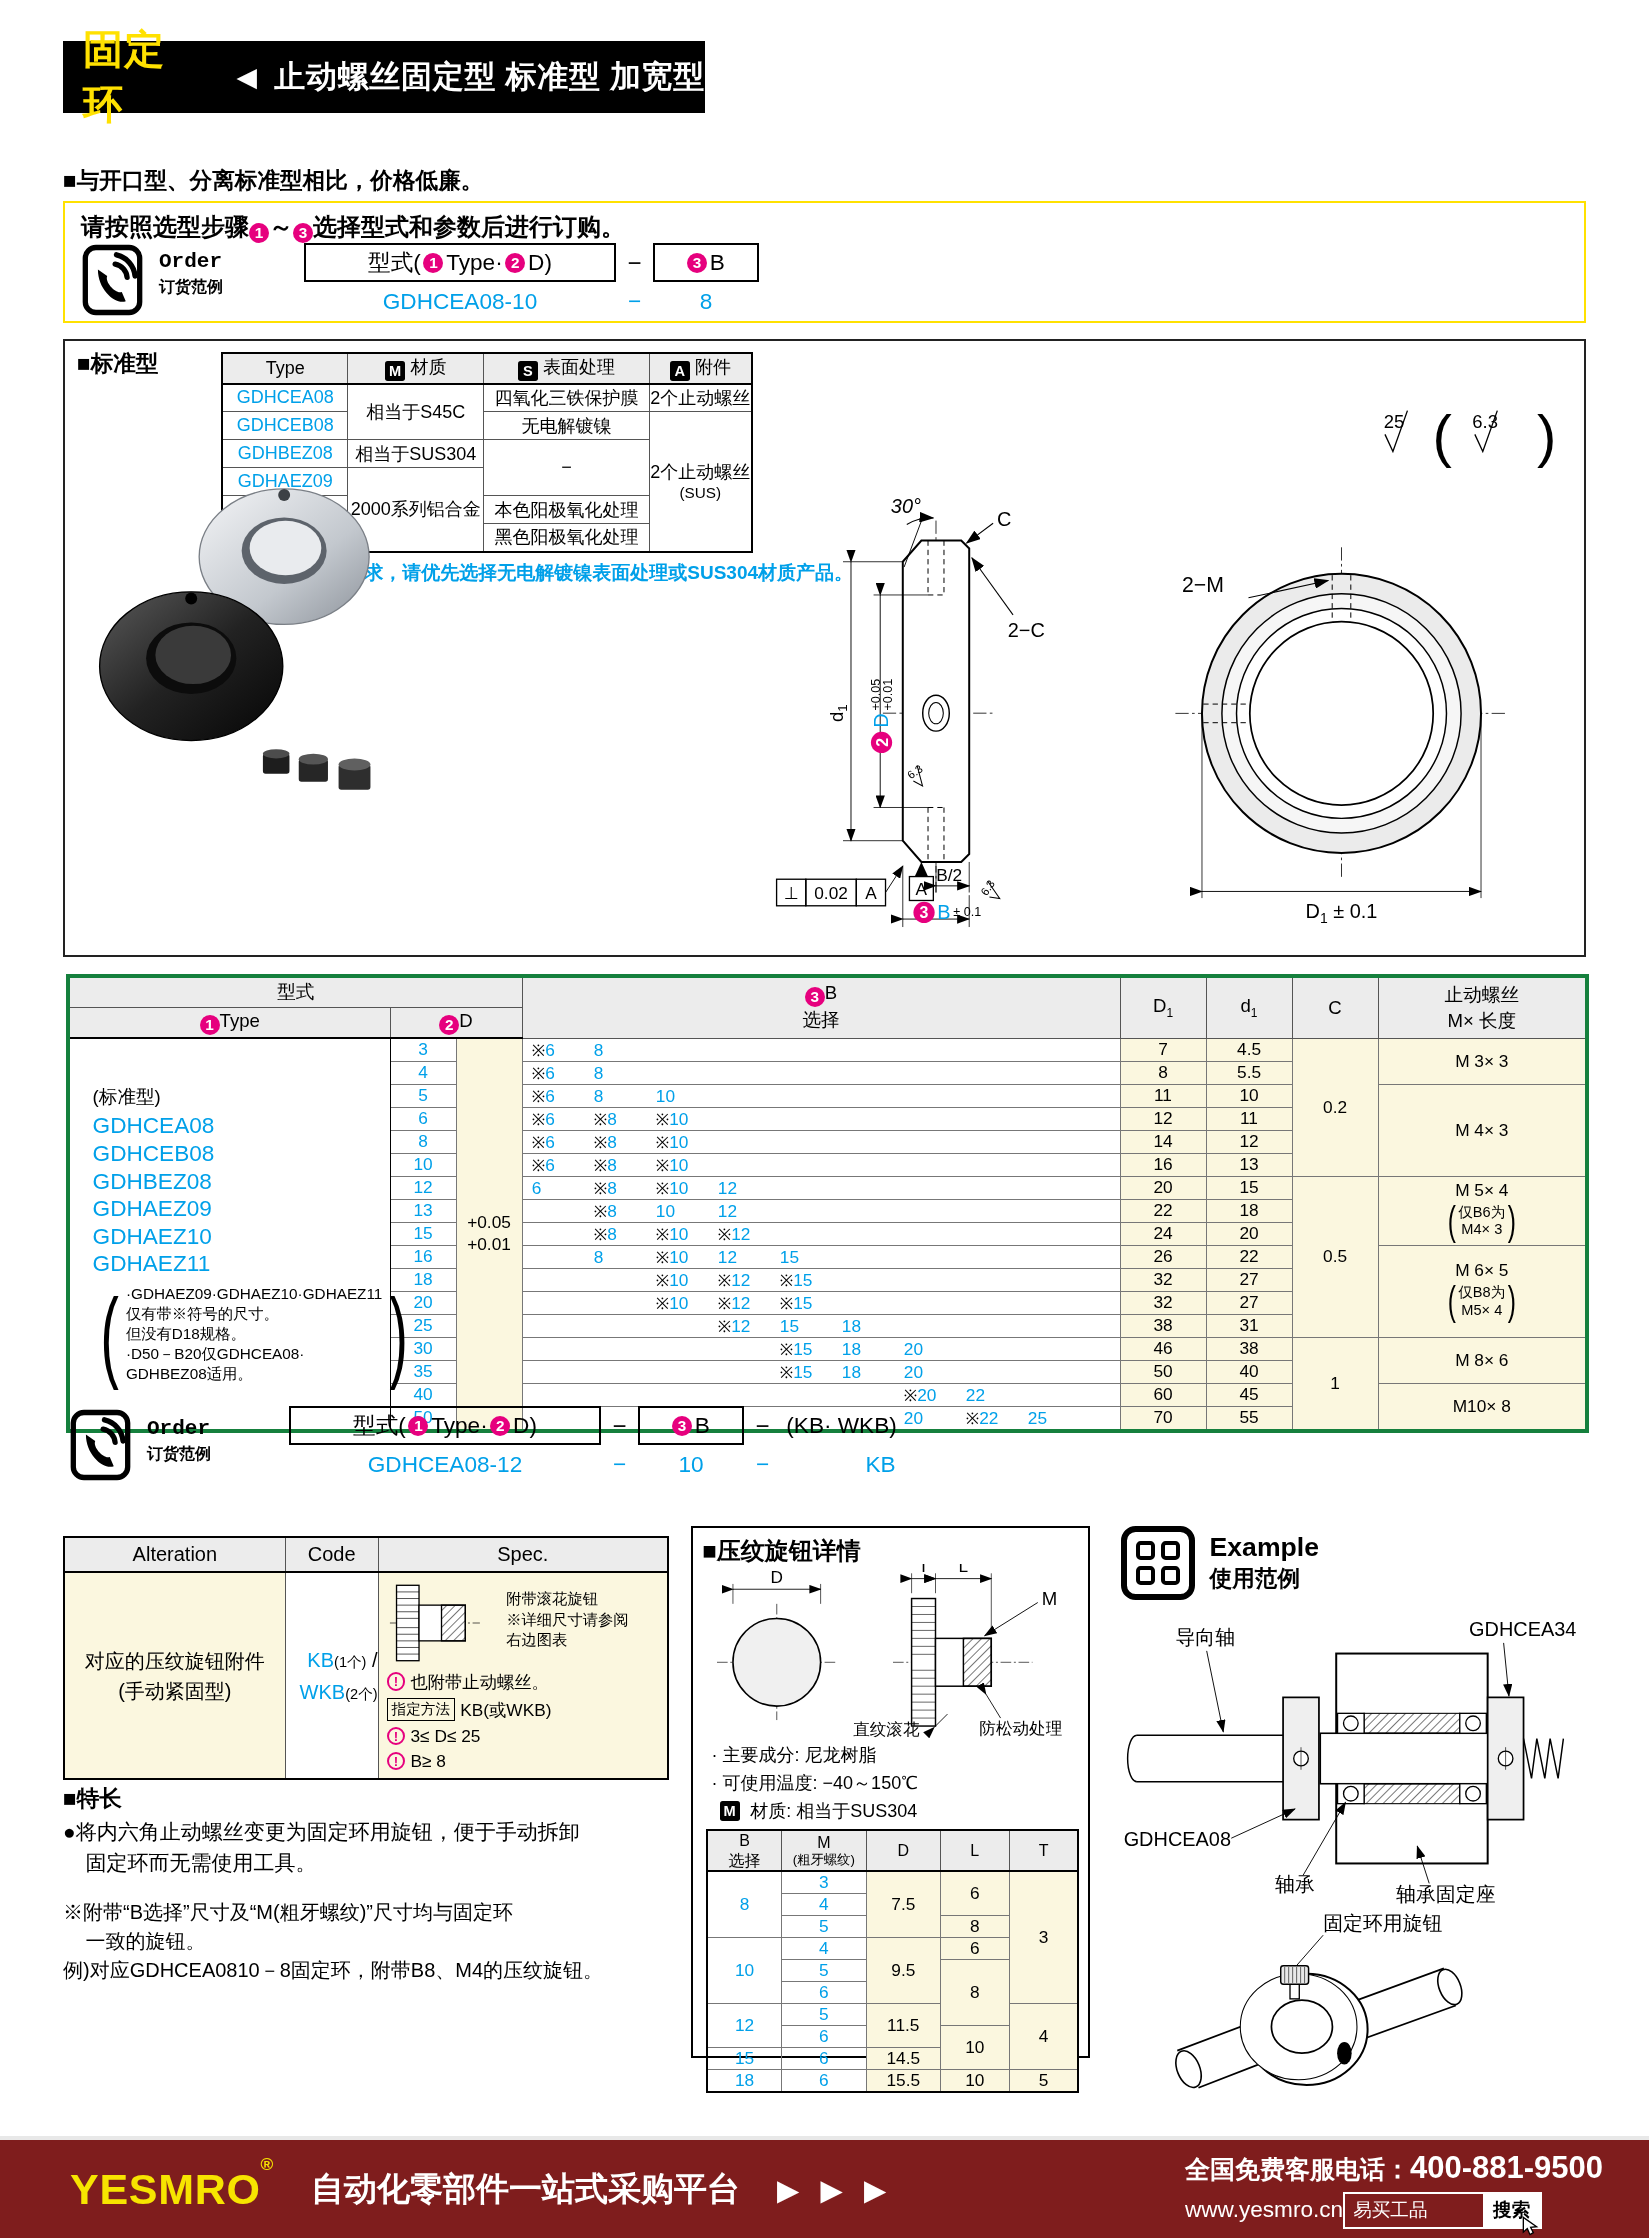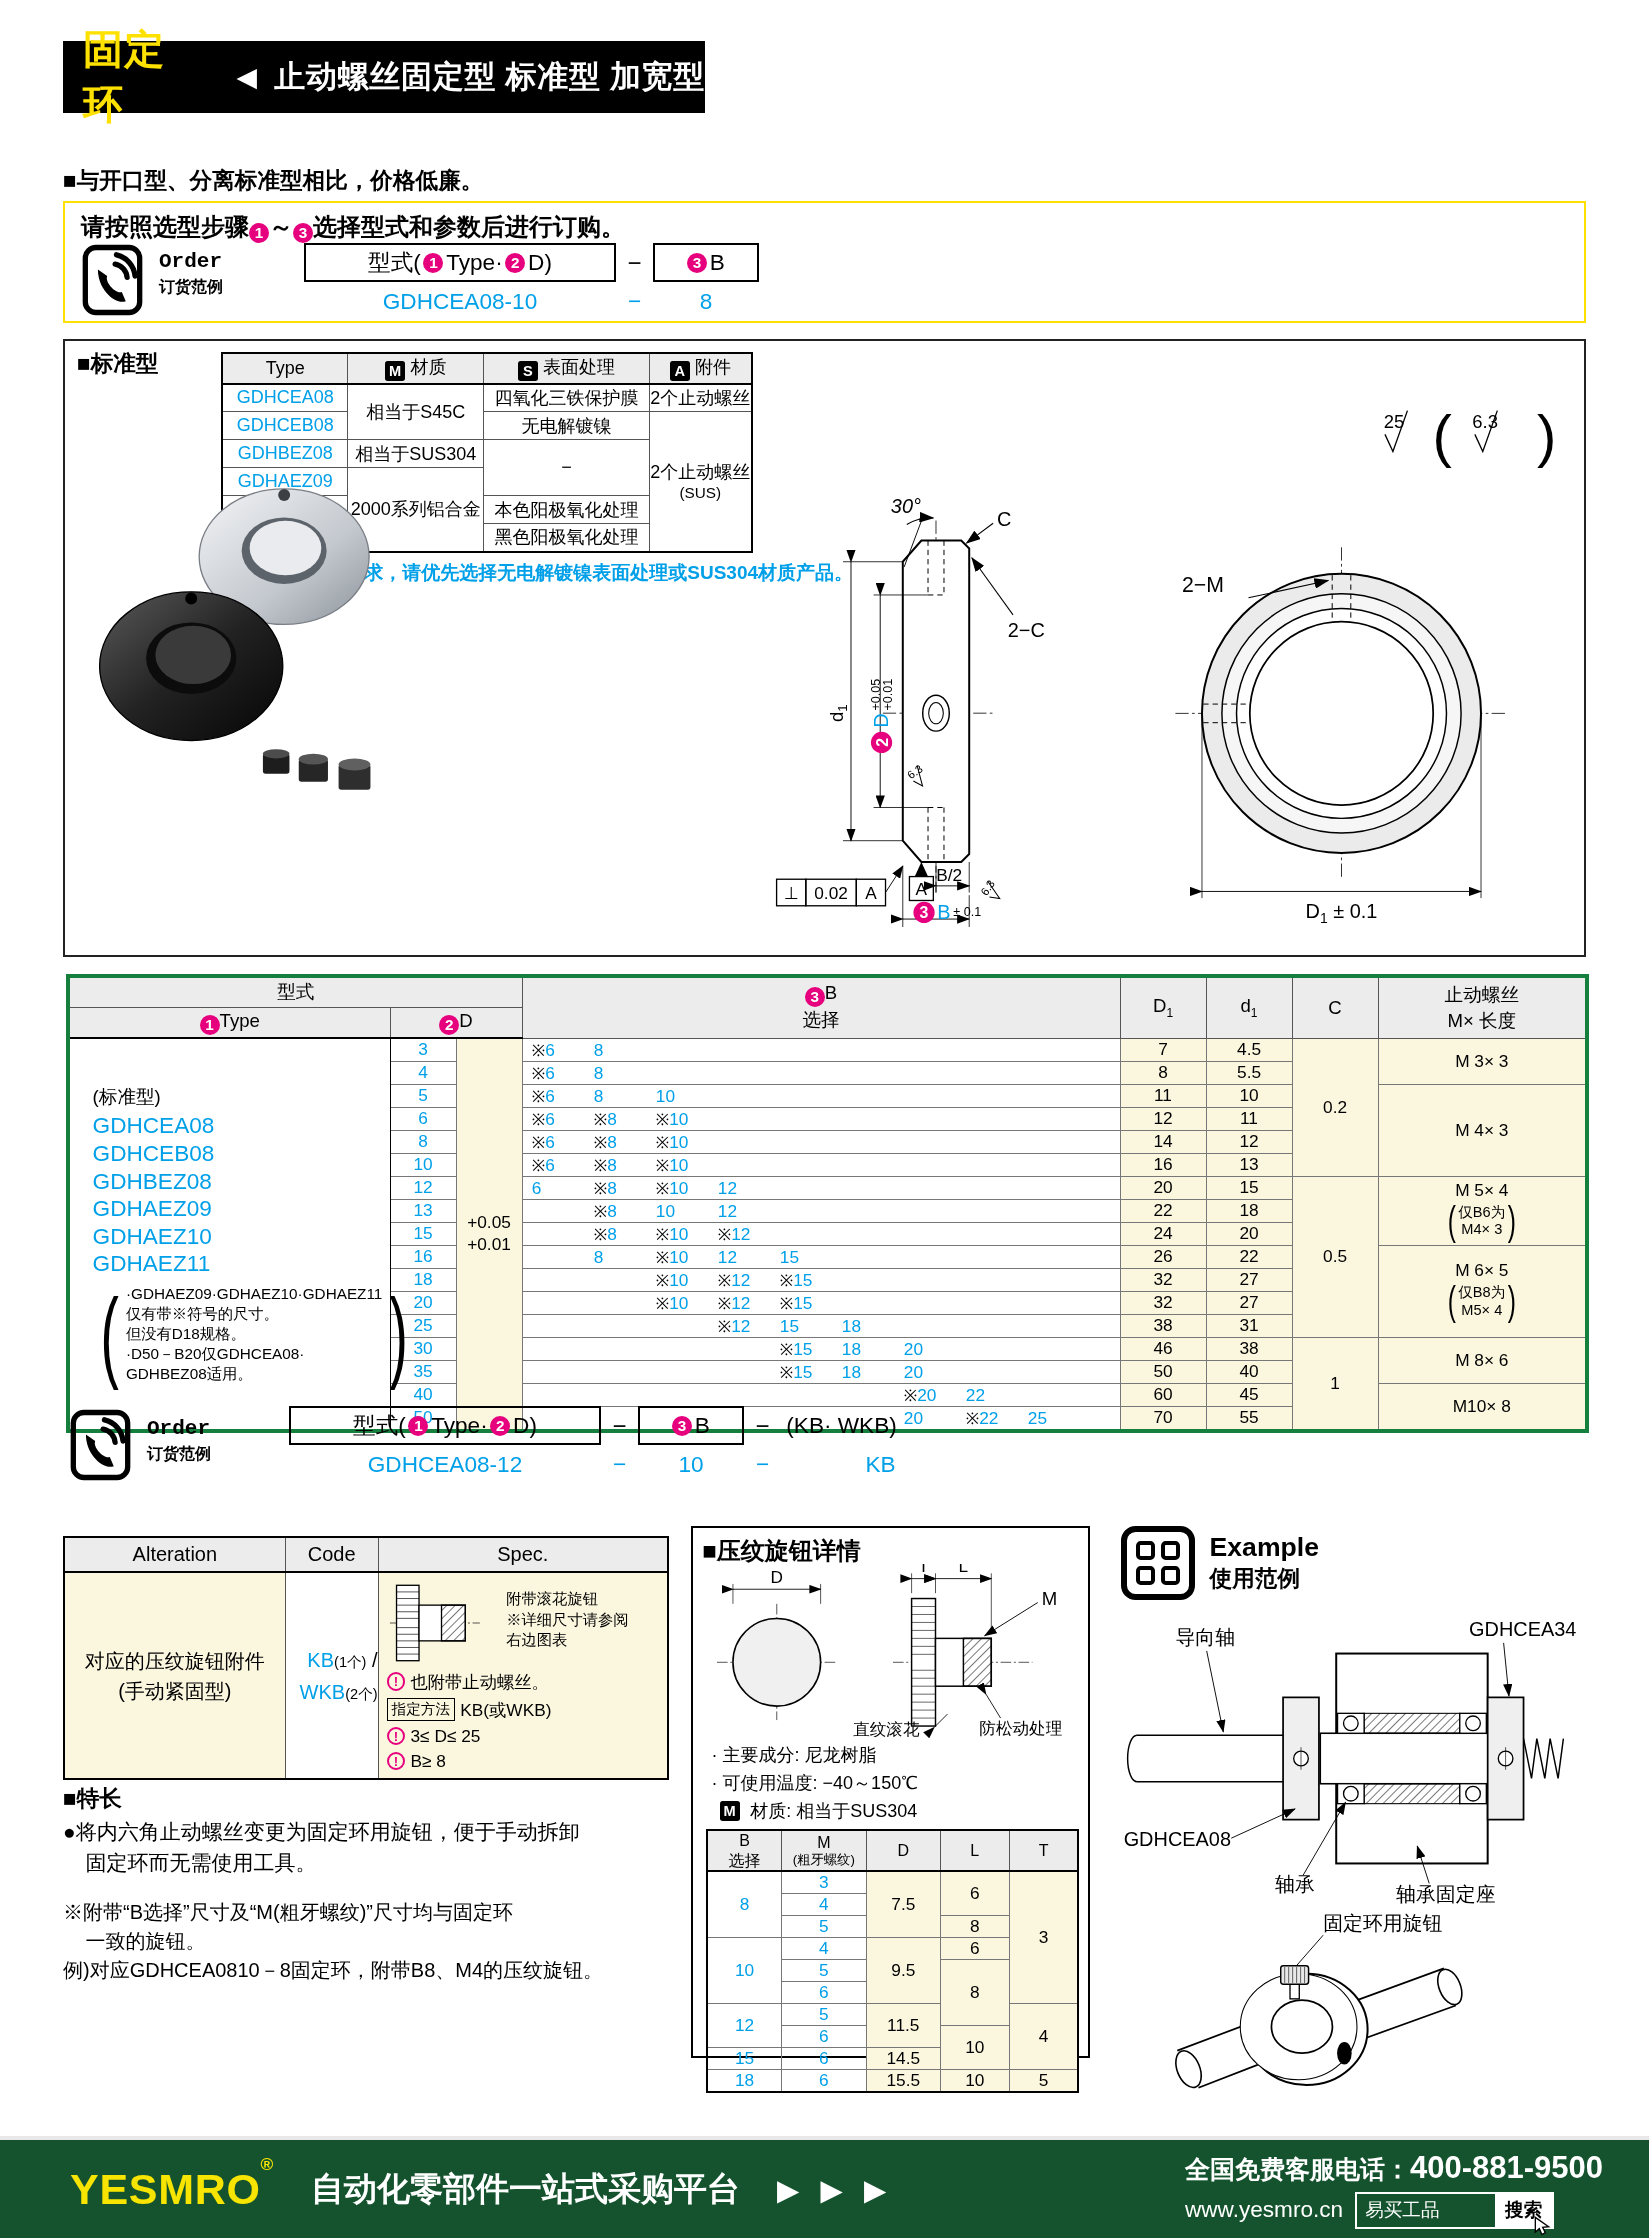--- a/index.html
+++ b/index.html
@@ -121,30 +121,30 @@
   
   .excol { left:1117px; top:1526px; width:469px; height:572px; }
   .ex-iconrow { position:absolute; left:4px; top:0; display:flex; align-items:center; gap:14.6px; }
   .ex-icon { width:74px; height:74px; border:6px solid #000; border-radius:14.6px;
              display:grid; grid-template-columns:1fr 1fr; gap:5.3px; padding:9.3px; }
   .ex-icon div { border:4.7px solid #000; border-radius:4.7px; }
   .ex-en { font-size:26.6px; font-weight:bold; }
   .ex-cn { font-size:22.6px; font-weight:bold; }
 
   
-  .footer { left:0; top:2136px; width:1650px; height:103px; background:#14532d; border-top:4px solid #e8e8e8;
+  .footer { left:0; top:2136px; width:1650px; height:103px; background:#7f1d1d; border-top:4px solid #e8e8e8;
             display:flex; align-items:center; }
   .logo { color:#f7e400; font-size:43px; font-weight:900; margin-left:70px; letter-spacing:0.7px; position:relative;}
   .logo sup { font-size:17.3px; position:relative; top:-18.6px; }
   .tagline { color:#fff; font-size:33px; font-weight:bold; margin-left:37px; white-space:nowrap;}
   .arrows { color:#fff; font-size:29px; margin-left:37px; letter-spacing:6.6px; }
   .f-right { margin-left:auto; margin-right:47px; display:flex; flex-direction:column; gap:5.3px; }
   .f-phone { color:#fff; font-size:25px; font-weight:bold; white-space:nowrap;}
   .f-phone .num { font-size:31px; }
-  .f-row2 { display:flex; align-items:center; gap:12px; }
+  .f-row2 { display:flex; align-items:center; }
   .f-url { color:#fff; font-size:22.6px; }
   .searchbox { display:flex; border:2px solid #fff; height:37px; width:199px; position:relative;}
   .search-input { flex:1; color:#fff; font-size:18.6px; display:flex; align-items:center; padding-left:8px; }
   .search-btn { width:57px; background:#fff; color:#000; font-size:18.6px; font-weight:bold;
                 display:flex; align-items:center; justify-content:center; }
   .cursor { position:absolute; right:1.3px; bottom:-9.3px; }
 </style>
 </head>
 <body>
 

